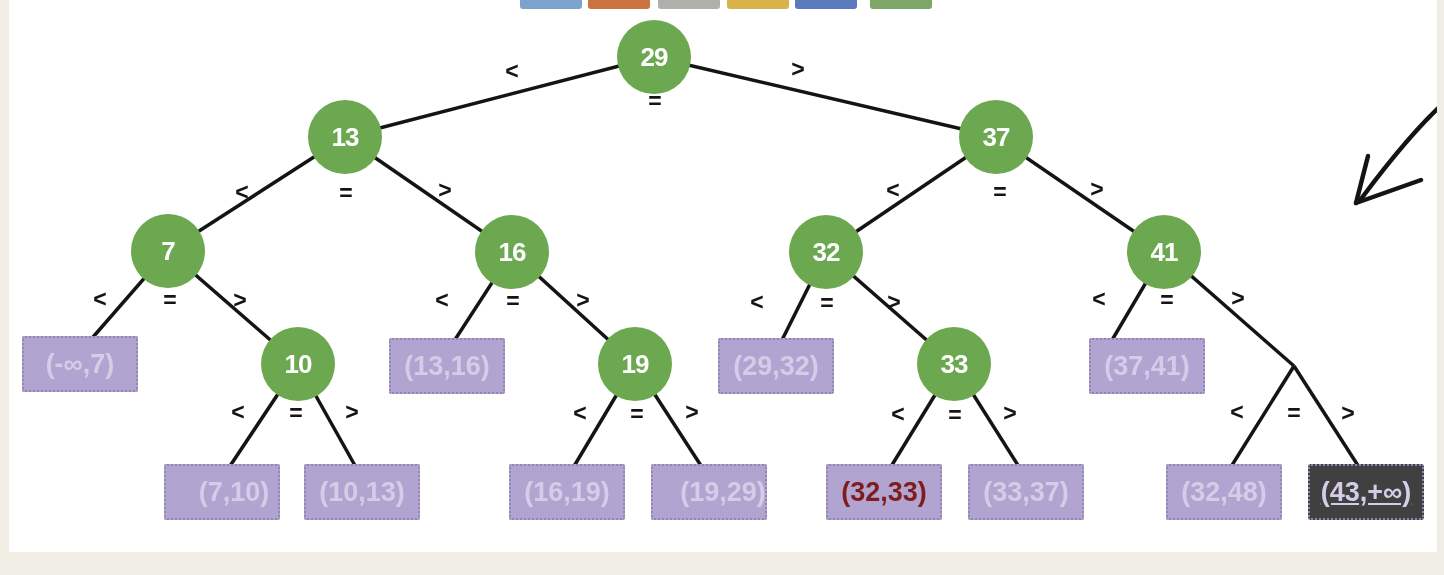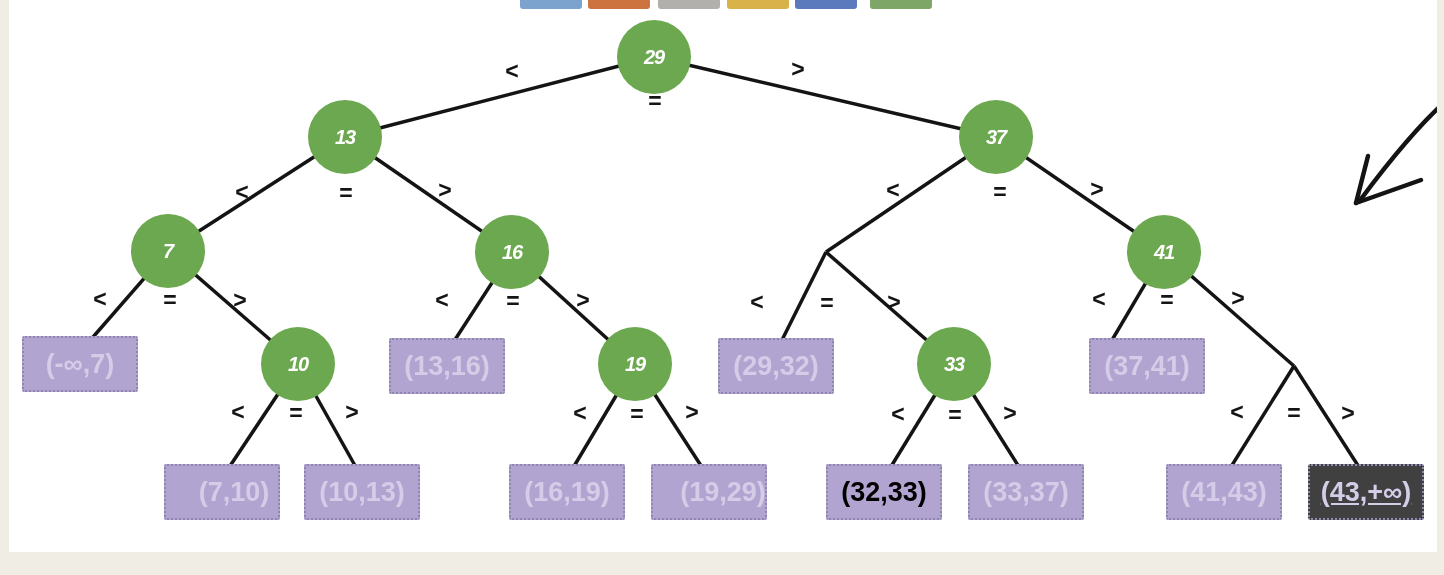--- a/index.html
+++ b/index.html
@@ -7,21 +7,21 @@
     position:relative;width:1444px;height:575px;overflow:hidden;
     background:#ffffff;
     font-family:"Liberation Sans",sans-serif;
   }
   .paper{position:absolute;}
   .swatch{position:absolute;top:-2px;height:11px;width:62px;border-radius:3px;}
   .edges{position:absolute;left:0;top:0;}
   .node{
     position:absolute;width:74px;height:74px;border-radius:50%;
     display:flex;align-items:center;justify-content:center;
-    font-weight:bold;font-size:20px;letter-spacing:-1px;font-style:italic;
+    font-weight:bold;font-size:26px;letter-spacing:-1px;
   }
   .leaf{
     position:absolute;width:116px;height:56px;border:2px dotted;border-radius:2px;
     display:flex;align-items:center;justify-content:center;
     font-weight:bold;font-size:27px;box-sizing:border-box;
   }
   .elabel{
     position:absolute;transform:translate(-50%,-50%);
     font-weight:bold;font-size:23px;color:#141414;line-height:1;
   }
@@ -68,36 +68,37 @@
   <span class="swatch" style="left: 658px; background: rgb(178, 176, 173);"></span>
   <span class="swatch" style="left: 727px; background: rgb(217, 179, 74);"></span>
   <span class="swatch" style="left: 795px; background: rgb(91, 121, 189);"></span>
   <span class="swatch" style="left: 870px; background: rgb(126, 166, 103);"></span>
 
   <div class="node" style="left: 617px; top: 20px; background: rgb(107, 168, 79); color: rgb(255, 255, 255);">29</div>
   <div class="node" style="left: 308px; top: 100px; background: rgb(107, 168, 79); color: rgb(255, 255, 255);">13</div>
   <div class="node" style="left: 959px; top: 100px; background: rgb(107, 168, 79); color: rgb(255, 255, 255);">37</div>
   <div class="node" style="left: 131px; top: 214px; background: rgb(107, 168, 79); color: rgb(255, 255, 255);">7</div>
   <div class="node" style="left: 475px; top: 215px; background: rgb(107, 168, 79); color: rgb(255, 255, 255);">16</div>
+  <div class="node" style="left: 789px; top: 215px; background: rgb(107, 168, 79); color: rgb(255, 255, 255);">32</div>
   <div class="node" style="left: 1127px; top: 215px; background: rgb(107, 168, 79); color: rgb(255, 255, 255);">41</div>
   <div class="node" style="left: 261px; top: 327px; background: rgb(107, 168, 79); color: rgb(255, 255, 255);">10</div>
   <div class="node" style="left: 598px; top: 327px; background: rgb(107, 168, 79); color: rgb(255, 255, 255);">19</div>
   <div class="node" style="left: 917px; top: 327px; background: rgb(107, 168, 79); color: rgb(255, 255, 255);">33</div>
 
   <div class="leaf" style="left: 22px; top: 336px; background: rgb(177, 164, 208); color: rgb(213, 204, 232); border-color: rgb(145, 134, 176);">(-∞,7)</div>
   <div class="leaf" style="left: 389px; top: 338px; background: rgb(177, 164, 208); color: rgb(213, 204, 232); border-color: rgb(145, 134, 176);">(13,16)</div>
   <div class="leaf" style="left: 718px; top: 338px; background: rgb(177, 164, 208); color: rgb(213, 204, 232); border-color: rgb(145, 134, 176);">(29,32)</div>
   <div class="leaf" style="left: 1047px; top: 338px; background: rgb(177, 164, 208); color: rgb(213, 204, 232); border-color: rgb(145, 134, 176); margin-left: 42px;">(37,41)</div>
   <div class="leaf" style="left: 164px; top: 464px; background: rgb(177, 164, 208); color: rgb(213, 204, 232); border-color: rgb(145, 134, 176); padding-left: 24px;">(7,10)</div>
   <div class="leaf" style="left: 304px; top: 464px; background: rgb(177, 164, 208); color: rgb(213, 204, 232); border-color: rgb(145, 134, 176);">(10,13)</div>
   <div class="leaf" style="left: 509px; top: 464px; background: rgb(177, 164, 208); color: rgb(213, 204, 232); border-color: rgb(145, 134, 176);">(16,19)</div>
   <div class="leaf" style="left: 651px; top: 464px; background: rgb(177, 164, 208); color: rgb(213, 204, 232); border-color: rgb(145, 134, 176); padding-left: 28px;">(19,29)</div>
-  <div class="leaf" style="left: 826px; top: 464px; background: rgb(177, 164, 208); color: #000000; border-color: rgb(145, 134, 176);">(32,33)</div>
+  <div class="leaf" style="left: 826px; top: 464px; background: rgb(177, 164, 208); color: #7f1d1d; border-color: rgb(145, 134, 176);">(32,33)</div>
   <div class="leaf" style="left: 968px; top: 464px; background: rgb(177, 164, 208); color: rgb(213, 204, 232); border-color: rgb(145, 134, 176);">(33,37)</div>
-  <div class="leaf" style="left: 1166px; top: 464px; background: rgb(177, 164, 208); color: rgb(213, 204, 232); border-color: rgb(145, 134, 176);">(41,43)</div>
+  <div class="leaf" style="left: 1166px; top: 464px; background: rgb(177, 164, 208); color: rgb(213, 204, 232); border-color: rgb(145, 134, 176);">(32,48)</div>
   <div class="leaf" style="left: 1308px; top: 464px; background: #404040; color: rgb(213, 204, 232); border-color: rgb(145, 134, 176); text-decoration: underline;">(43,+∞)</div>
 
   <span class="elabel" style="left:512px;top:71px">&lt;</span>
   <span class="elabel" style="left:655px;top:101px">=</span>
   <span class="elabel" style="left:798px;top:69px">&gt;</span>
 
   <span class="elabel" style="left:242px;top:192px">&lt;</span>
   <span class="elabel" style="left:346px;top:193px">=</span>
   <span class="elabel" style="left:445px;top:190px">&gt;</span>
 

